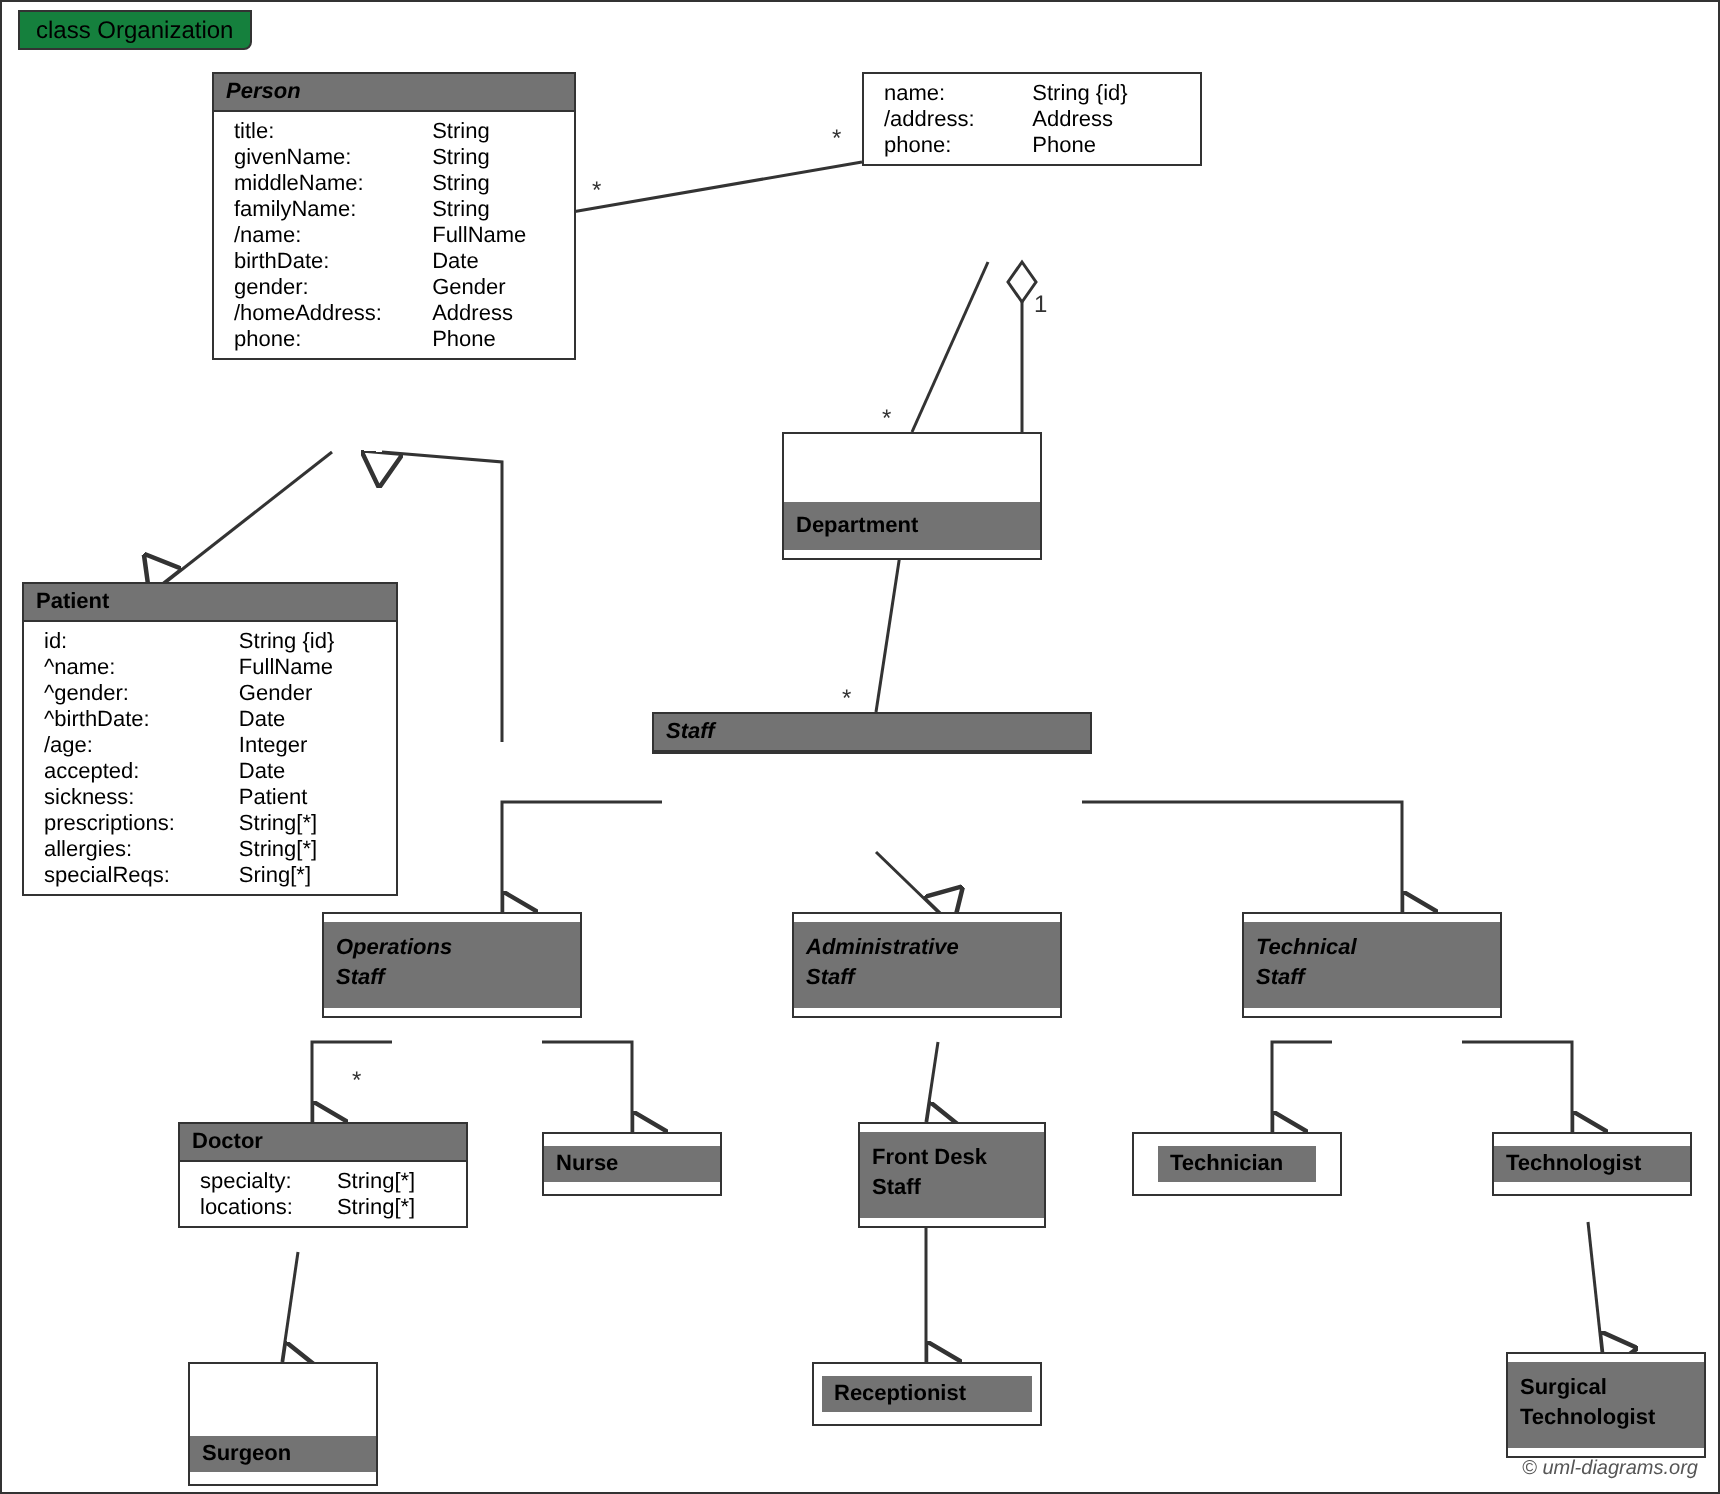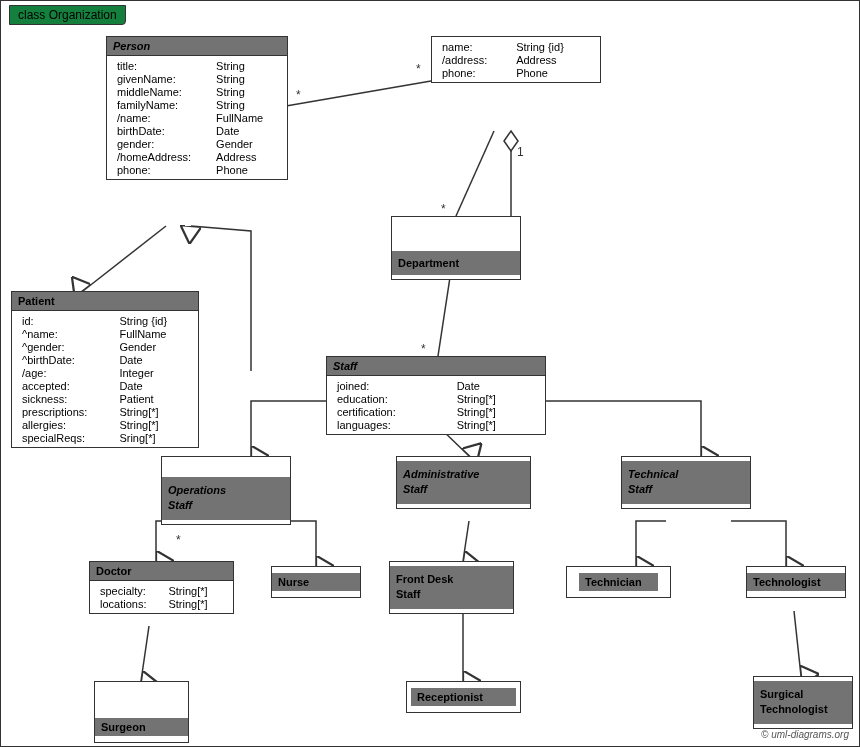--- a/index.html
+++ b/index.html
@@ -278,46 +278,24 @@
         </table>
     </div>
   </div>
 
   <div class="uml-class" style="left:390px; top:215px; width:130px; padding:4px 0;">
     <div class="class-name normal" style="border-bottom:none; padding:6px;margin-top:30px;">Department</div>
   </div>
 
   <div class="uml-class" style="left:325px; top:355px; width:220px;">
     <div class="class-name">Staff</div>
-    <div class="class-attrs">
-      <table>
-        <tbody>
-            <tr>
-              <td>joined:</td>
-              <td>Date</td>
-            </tr>
-        <tr>
-              <td>education:</td>
-              <td>String[*]</td>
-            </tr>
-        <tr>
-              <td>certification:</td>
-              <td>String[*]</td>
-            </tr>
-        <tr>
-              <td>languages:</td>
-              <td>String[*]</td>
-            </tr>
-      </tbody>
-        </table>
-    </div>
   </div>
 
   <div class="uml-class" style="left:160px; top:455px; width:130px; padding:4px 0; text-align:center;">
-    <div class="class-name" style="border-bottom:none; padding:6px; line-height:1.4;margin-top:16px;">
+    <div class="class-name" style="border-bottom:none; padding:6px; line-height:1.4;">
       <span style="font-style:italic;">Operations<br>Staff</span>
     </div>
   </div>
 
   <div class="uml-class" style="left:395px; top:455px; width:135px; padding:4px 0; text-align:center;">
     <div class="class-name" style="border-bottom:none; padding:6px; line-height:1.4;">
       <span style="font-style:italic;">Administrative<br>Staff</span>
     </div>
   </div>
 
@@ -342,21 +320,21 @@
             </tr>
       </tbody>
         </table>
     </div>
   </div>
 
   <div class="uml-class" style="left:270px; top:565px; width:90px; padding:6px 0;">
     <div class="class-name normal" style="border-bottom:none;">Nurse</div>
   </div>
 
-  <div class="uml-class" style="left:388px; top:560px; width:125px; padding:4px 0; text-align:center;">
+  <div class="uml-class" style="left:428px; top:560px; width:94px; padding:4px 0; text-align:center;">
     <div class="class-name normal" style="border-bottom:none; padding:6px; line-height:1.4;">
       Front Desk<br>Staff
     </div>
   </div>
 
   <div class="uml-class" style="left:565px; top:565px; width:105px; padding:6px 12px;">
     <div class="class-name normal" style="border-bottom:none;">Technician</div>
   </div>
 
   <div class="uml-class" style="left:745px; top:565px; width:100px; padding:6px 0;">

